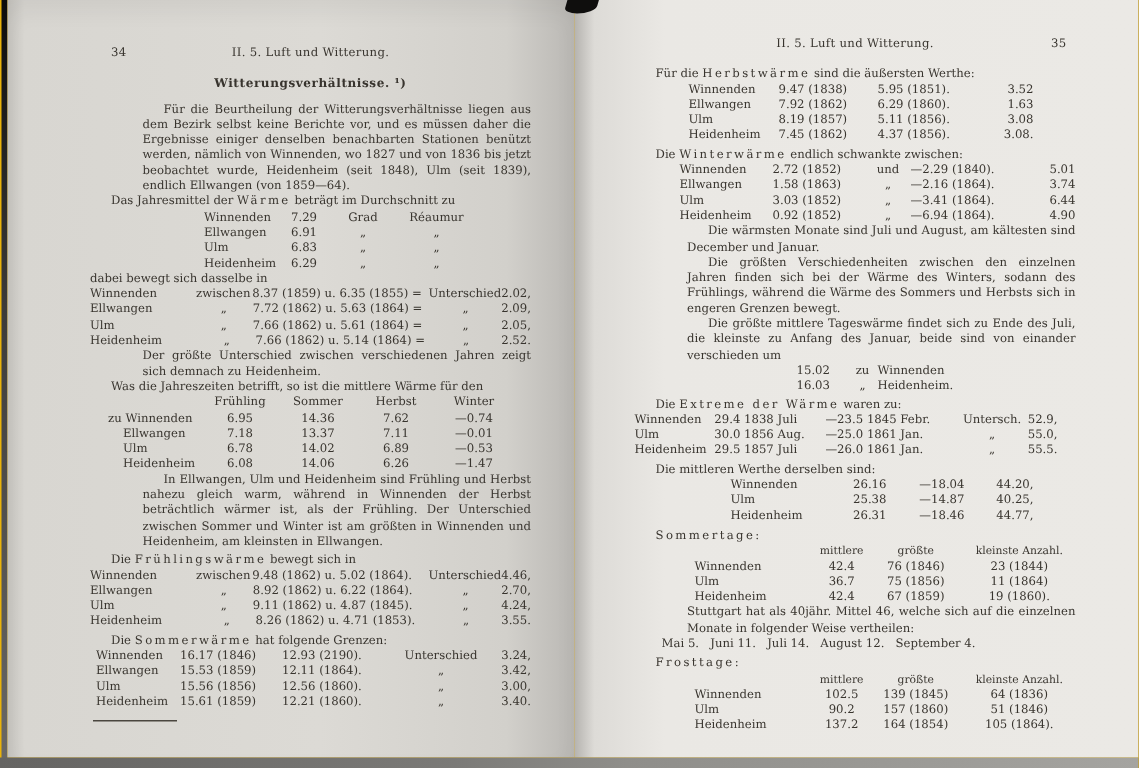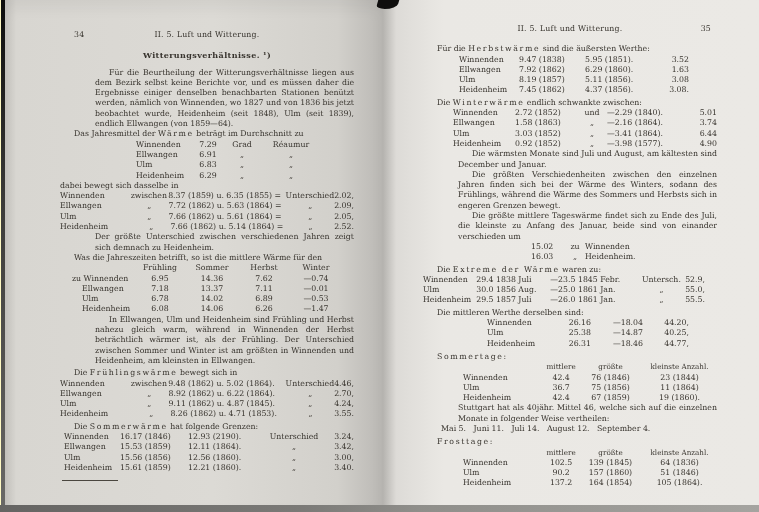--- a/index.html
+++ b/index.html
@@ -1,18 +1,18 @@
 <!DOCTYPE html>
 <html><head>
 <meta charset="utf-8">
 <style>
   html,body{margin:0;padding:0;}
   body{width:759px;height:512px;overflow:hidden;background:#7b7a77;
        font-family:"DejaVu Serif","Liberation Serif",serif;}
-  .scan{position:relative;width:759px;height:512px;background:#fef9c3;text-decoration:underline;}
+  .scan{position:relative;width:759px;height:512px;background:#eab308;text-decoration:underline;}
   .edge-left{position:absolute;left:1px;top:0;width:4px;height:512px;
        background:linear-gradient(180deg,#0c0c0c 0,#3c3b39 40%,#6a6967 100%);}
   .page{position:absolute;top:0;height:505px;}
   .page-left{left:5px;width:378px;
        background:linear-gradient(90deg,#c6c4bf 0,#d8d6d1 3%,#dcdad5 55%,#d2d0cb 88%,#bab8b4 100%);
        box-shadow:inset 0 8px 14px rgba(0,0,0,0.05);}
   .page-right{left:383px;width:376px;
        background:linear-gradient(90deg,#b5b3af 0,#dddbd7 3.5%,#eae8e4 16%,#ebe9e5 100%);}
   .spine-wedge{position:absolute;left:377px;top:0;width:21px;height:9px;background:#0f0e0d;
        transform:skewX(-16deg);border-radius:0 0 60% 45%;}
@@ -28,21 +28,21 @@
   .pagehead .title{flex:1;text-align:center;}
   .sect-title{text-align:center;font-weight:bold;font-size:8px;letter-spacing:.4px;margin-bottom:7px;}
   .para{text-align:justify;text-indent:14px;margin-left:35px;}
   .para.noindent{text-indent:0;}
   .lead{text-indent:14px;white-space:nowrap;}
   .sperr{letter-spacing:1.6px;}
   .line{display:flex;align-items:baseline;white-space:nowrap;}
   .mt2{margin-top:2px;} .mt3{margin-top:3px;}
   
   .mean-row{margin-left:76px;}
-  .mr-place{width:58px;} .mr-val{width:28px;text-align:center;}
+  .mr-place{width:58px;} .mr-val{width:28px;text-align:left;}
   .mr-u1{width:40px;text-align:center;} .mr-u2{width:58px;text-align:center;}
   
   .rr-place{width:52px;} .rr-mid{width:44px;text-align:center;margin-left:24px;}
   .rr-range{width:134px;} .rr-label{width:54px;text-align:center;}
   .rr-val{flex:1;text-align:right;}
   
   .se-place{width:74px;box-sizing:border-box;padding-left:12px;}
   .se-place.ind{padding-left:22px;}
   .se-col{width:52px;text-align:center;}
   
@@ -319,21 +319,21 @@
       <span class="wi-place">Ulm</span>
       <span class="wi-a">3.03 (1852)</span>
       <span class="wi-mid">„</span>
       <span class="wi-b">—3.41 (1864).</span>
       <span class="wi-diff">6.44</span>
     </div>
     <div class="line wi-row">
       <span class="wi-place">Heidenheim</span>
       <span class="wi-a">0.92 (1852)</span>
       <span class="wi-mid">„</span>
-      <span class="wi-b">—3.98 (1577).</span>
+      <span class="wi-b">—6.94 (1864).</span>
       <span class="wi-diff">4.90</span>
     </div>
 
     <div class="para">Die wärmsten Monate sind Juli und August, am kältesten sind December und Januar.</div>
     <div class="para">Die größten Verschiedenheiten zwischen den einzelnen Jahren finden sich bei der Wärme des Winters, sodann des Frühlings, während die Wärme des Sommers und Herbsts sich in engeren Grenzen bewegt.</div>
     <div class="para">Die größte mittlere Tageswärme findet sich zu Ende des Juli, die kleinste zu Anfang des Januar, beide sind von einander verschieden um</div>
 
     <div class="line dv-row">
       <span class="dv-val">15.02</span>
       <span class="dv-sep">zu</span>

